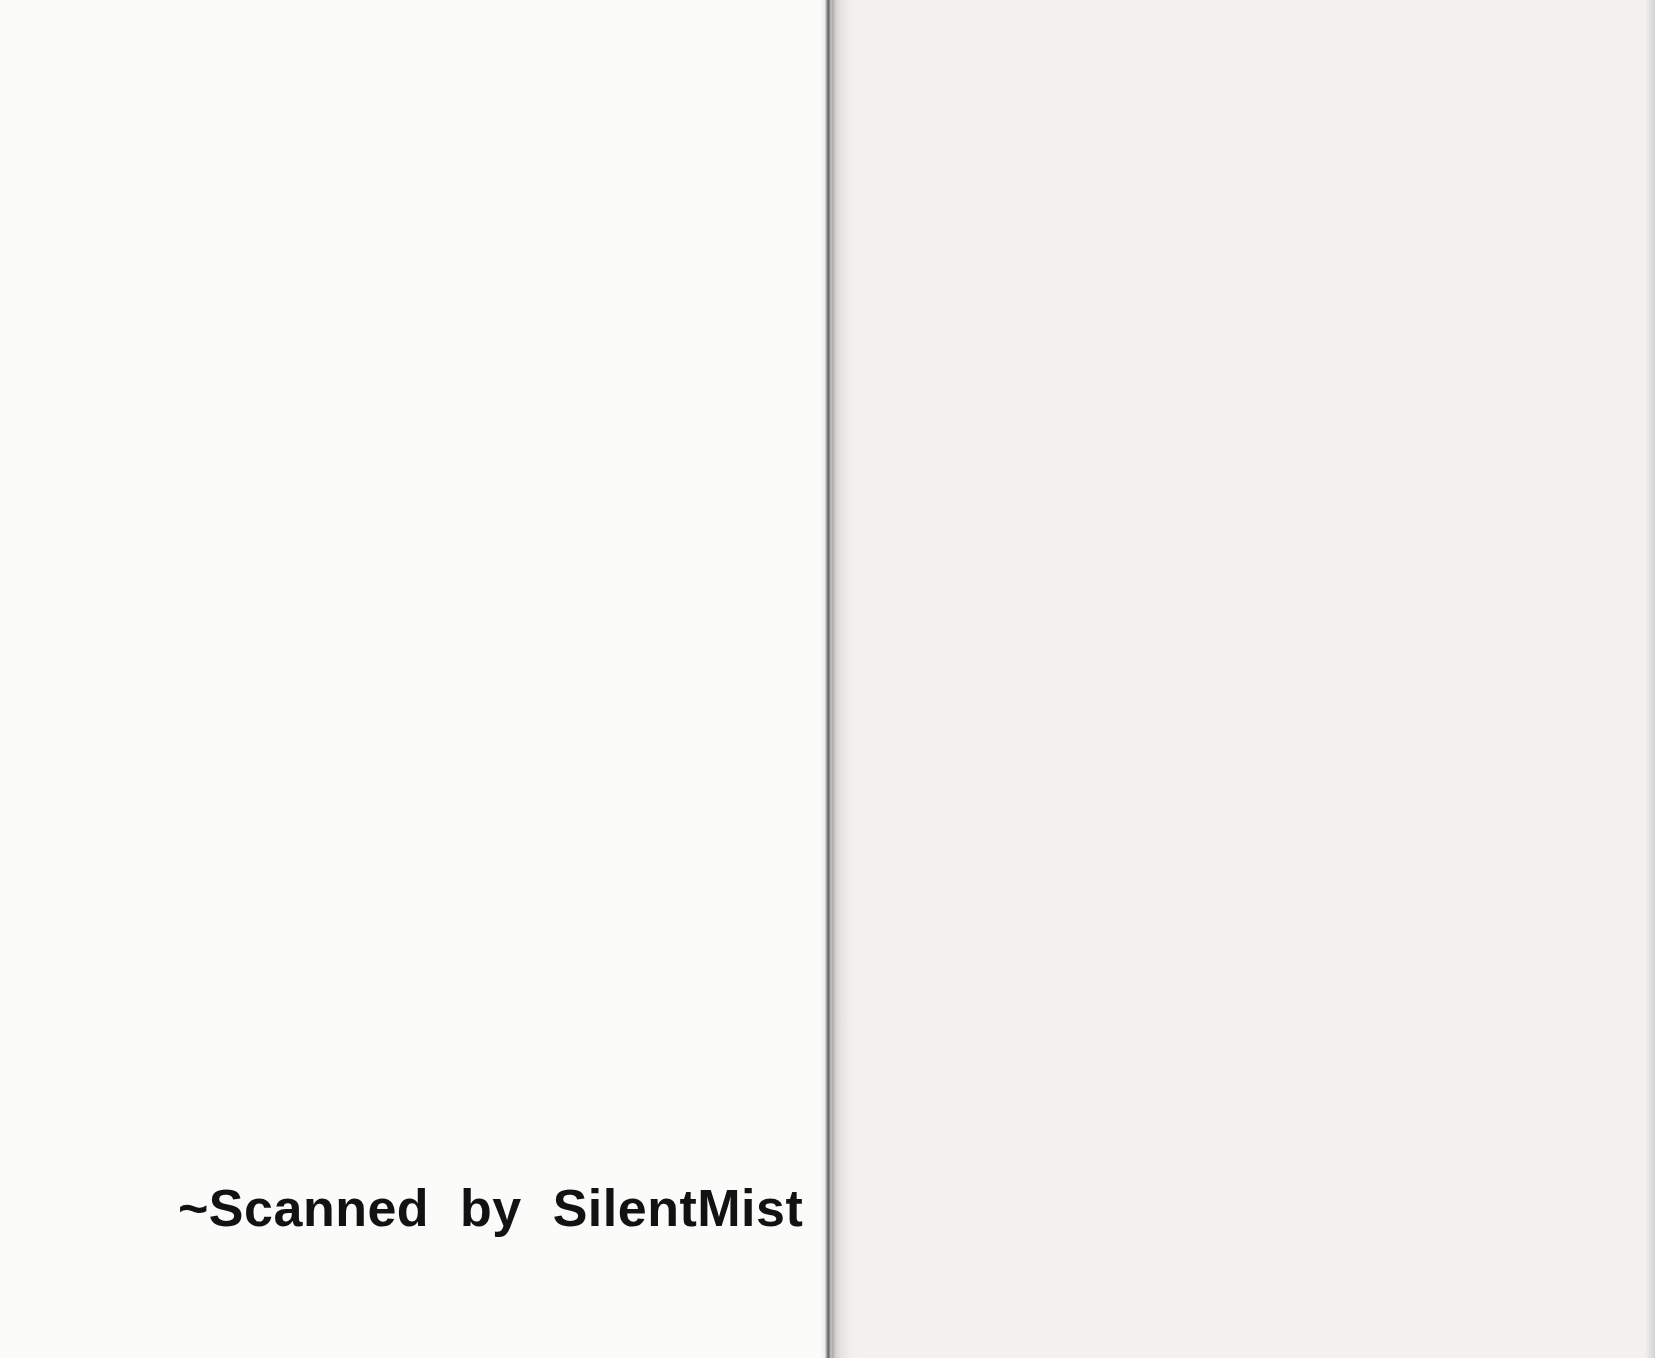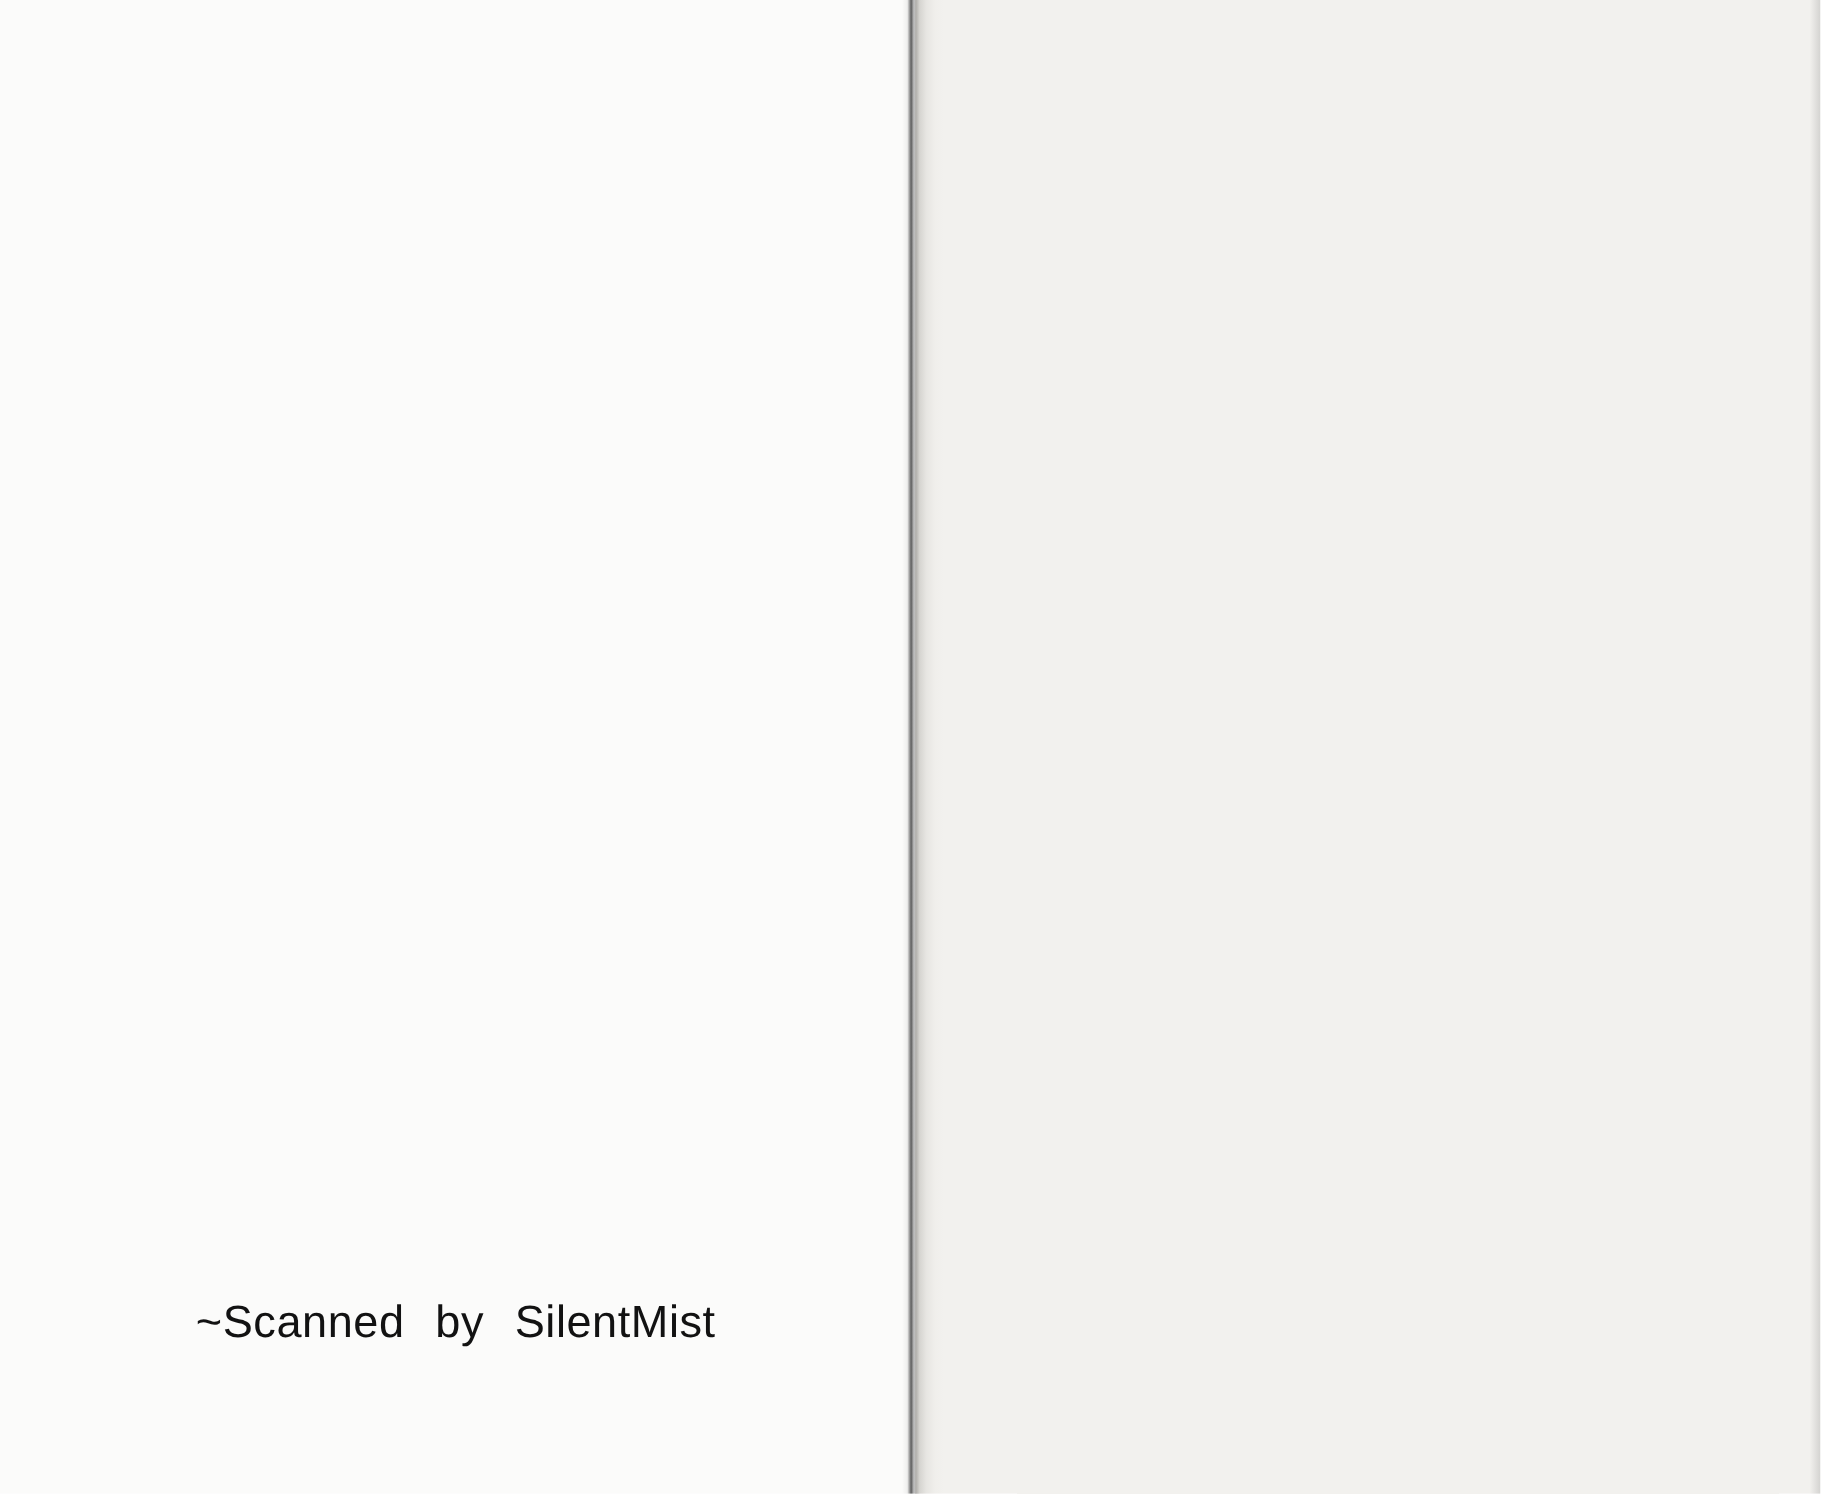--- a/index.html
+++ b/index.html
@@ -40,22 +40,22 @@
       rgba(190,188,182,0.22) 10px, rgba(220,218,212,0.10) 18px, rgba(0,0,0,0) 26px);
   }
   .page-right::after { 
     content: ""; position: absolute; right: 0; top: 0; width: 10px; height: 100%;
     background: linear-gradient(to left, rgba(120,120,120,0.25), rgba(0,0,0,0));
   }
 
   
   .scan-credit {
     position: absolute; left: 178px; top: 1178px;
-    font-size: 41px; color: var(--ink_credit);
-    letter-spacing: 0.5px; word-spacing: 16px; white-space: nowrap;
+    font-size: 52px; color: var(--ink_credit);
+    letter-spacing: 0.5px; word-spacing: 16px; white-space: nowrap; font-weight: bold;
   }
 </style>
 </head>
 <body>
 
 <div class="spread">
 
   <div class="page-left">
     <div class="scan-credit">~Scanned by SilentMist</div>
   </div>

